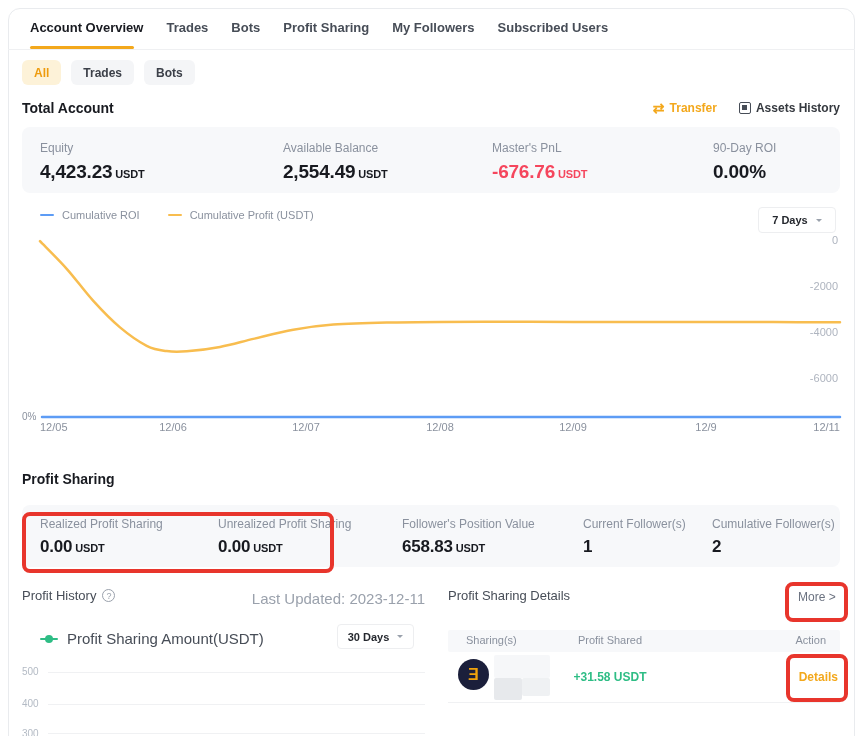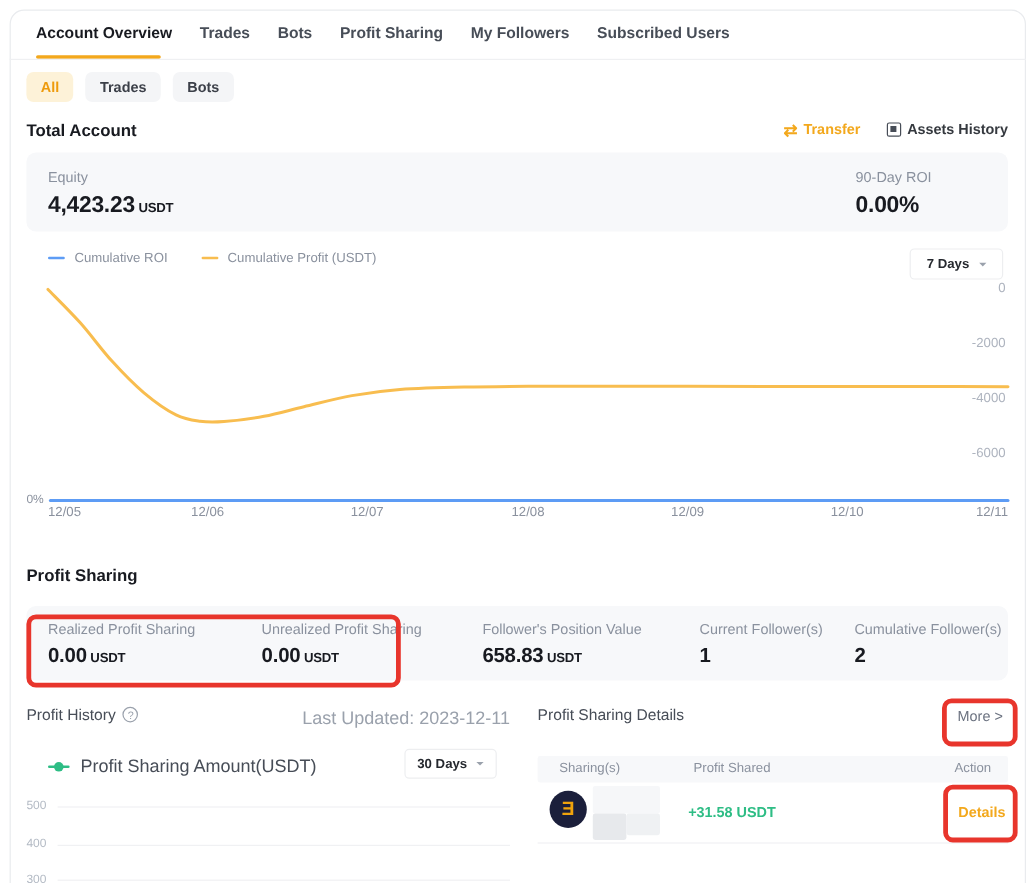--- a/index.html
+++ b/index.html
@@ -115,20 +115,28 @@
   <span class="action-link">
     <span class="doc-icon"></span>
     <span>Assets History</span>
   </span>
 </div>
 
 <div class="abs statsbar" style="top:127px; height:66px;">
   <div class="stat" style="left:18px;">
     <div class="stat-label">Equity</div>
     <div class="stat-value"><span>4,423.23</span><span class="unit">USDT</span></div>
+  </div>
+  <div class="stat" style="left:261px;">
+    <div class="stat-label">Available Balance</div>
+    <div class="stat-value"><span>2,554.49</span><span class="unit">USDT</span></div>
+  </div>
+  <div class="stat" style="left:470px;">
+    <div class="stat-label">Master's PnL</div>
+    <div class="stat-value neg"><span>-676.76</span><span class="unit">USDT</span></div>
   </div>
   <div class="stat" style="left:691px;">
     <div class="stat-label">90-Day ROI</div>
     <div class="stat-value"><span>0.00%</span></div>
   </div>
 </div>
 
 <div class="abs legend-row">
   <span class="legend-item">
     <span class="dash blue"></span>
@@ -151,21 +159,21 @@
 <div class="abs ytick" style="top:234px;">0</div>
 <div class="abs ytick" style="top:280px;">-2000</div>
 <div class="abs ytick" style="top:326px;">-4000</div>
 <div class="abs ytick" style="top:372px;">-6000</div>
 <div class="abs roi-zero">0%</div>
 <div class="abs xtick" style="left:40px;">12/05</div>
 <div class="abs xtick" style="left:173px; transform:translateX(-50%);">12/06</div>
 <div class="abs xtick" style="left:306px; transform:translateX(-50%);">12/07</div>
 <div class="abs xtick" style="left:440px; transform:translateX(-50%);">12/08</div>
 <div class="abs xtick" style="left:573px; transform:translateX(-50%);">12/09</div>
-<div class="abs xtick" style="left:706px; transform:translateX(-50%);">12/10</div>
+<div class="abs xtick" style="left:706px; transform:translateX(-50%);">12/9</div>
 <div class="abs xtick" style="left:840px; transform:translateX(-100%);">12/11</div>
 
 <div class="abs sec-title" style="left:22px; top:471px;">Profit Sharing</div>
 
 <div class="abs statsbar small" style="top:505px; height:62px;">
   <div class="stat" style="left:18px; top:12px;">
     <div class="stat-label">Realized Profit Sharing</div>
     <div class="stat-value"><span>0.00</span><span class="unit">USDT</span></div>
   </div>
   <div class="stat" style="left:196px; top:12px;">

